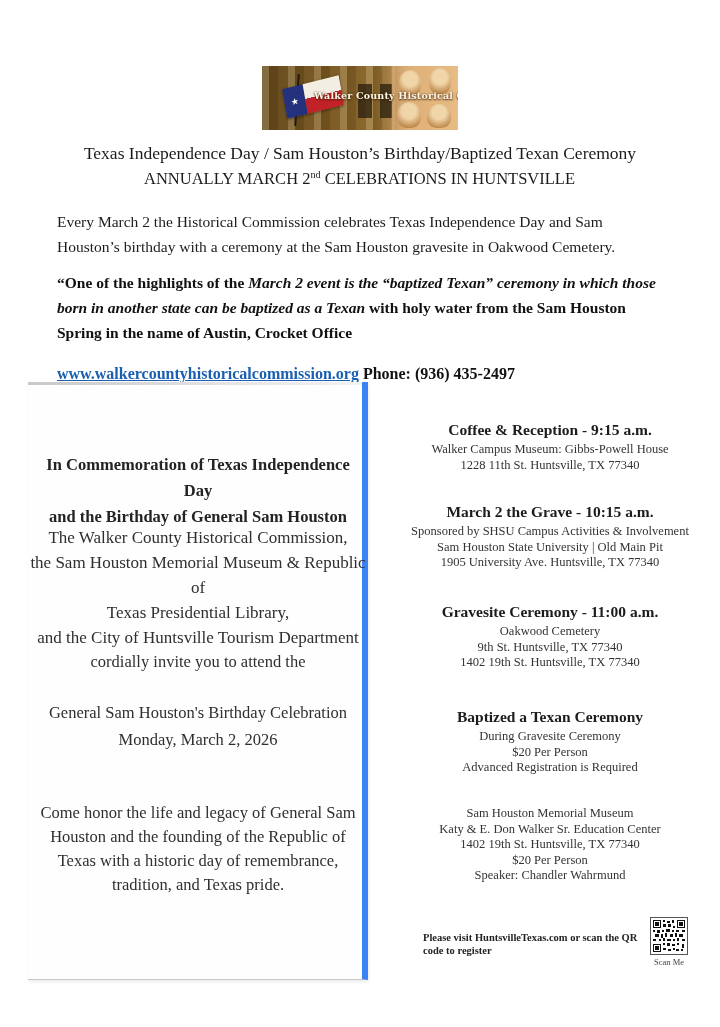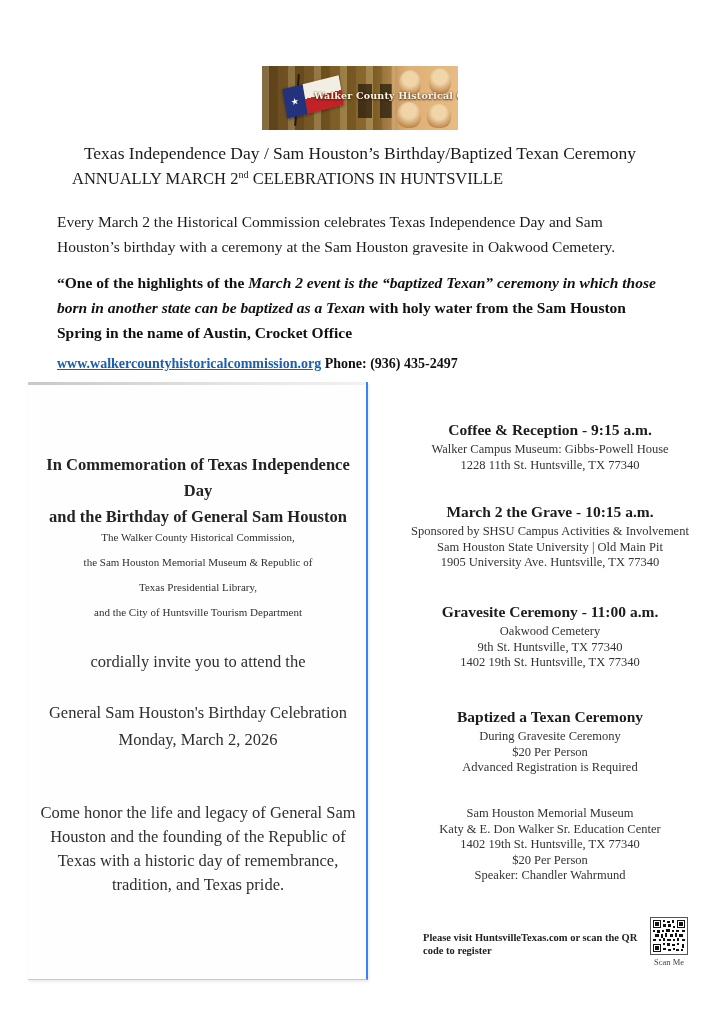--- a/index.html
+++ b/index.html
@@ -63,60 +63,60 @@
     font-family: "DejaVu Serif", serif;
   }
 
   
   .doc-title-1 {
     position: absolute; left: 0; top: 143px; width: 720px;
     text-align: center; font-size: 17.5px; color: #1b1b1b;
   }
   .doc-title-2 {
     position: absolute; left: 0; top: 169px; width: 575px;
-    text-align: center; font-size: 16.5px; color: #1b1b1b;
+    text-align: right; font-size: 16.5px; color: #1b1b1b;
   }
   sup { font-size: 62%; vertical-align: super; line-height: 0; }
 
   .intro-par {
     position: absolute; left: 57px; top: 209px; width: 596px;
     font-size: 15.5px; line-height: 25px; color: #1c1c1c;
   }
   .highlight-par {
     position: absolute; left: 57px; top: 270px; width: 604px;
     font-size: 15.5px; line-height: 25px; font-weight: bold; color: #111;
   }
   .highlight-par .ital { font-style: italic; }
   .contact-line {
-    position: absolute; left: 57px; top: 356px; width: 640px;
-    font-size: 14px; font-weight: bold; color: #111;
+    position: absolute; left: 57px; top: 365px; width: 640px;
+    font-size: 16px; font-weight: bold; color: #111;
   }
   .site-link { color: #1a5fb0; text-decoration: underline; cursor: pointer; }
 
   
   .invite-card {
     position: absolute; left: 28px; top: 382px; width: 340px; height: 598px;
     background: #fefefe;
-    border-right: 2px solid #3b82f6;
+    border-right: 6px solid #3b82f6;
     border-bottom: 1px solid #c7c7c7;
     box-shadow: 1px 2px 3px rgba(0,0,0,.08);
     color: #2f2f2f; text-align: center;
   }
   .card-top-edge {
     position: absolute; left: 0; top: 0; width: 100%; height: 3px;
     background: linear-gradient(90deg, #9c9c9c, #cfcfcf 60%, #e9e9e9);
     opacity: .55;
   }
   .card-heading {
     position: absolute; left: 10px; width: 320px; top: 70px;
     font-weight: bold; font-size: 16.5px; line-height: 26px; color: #232323;
   }
   .card-hosts {
     position: absolute; left: 2px; width: 336px; top: 143px;
-    font-size: 11px; line-height: 25px;
+    font-size: 17px; line-height: 25px;
   }
   .card-invite {
     position: absolute; left: 10px; width: 320px; top: 270px;
     font-size: 16.5px;
   }
   .card-event {
     position: absolute; left: 4px; width: 332px; top: 317px;
     font-size: 16.5px; line-height: 27px;
   }
   .card-closing {

